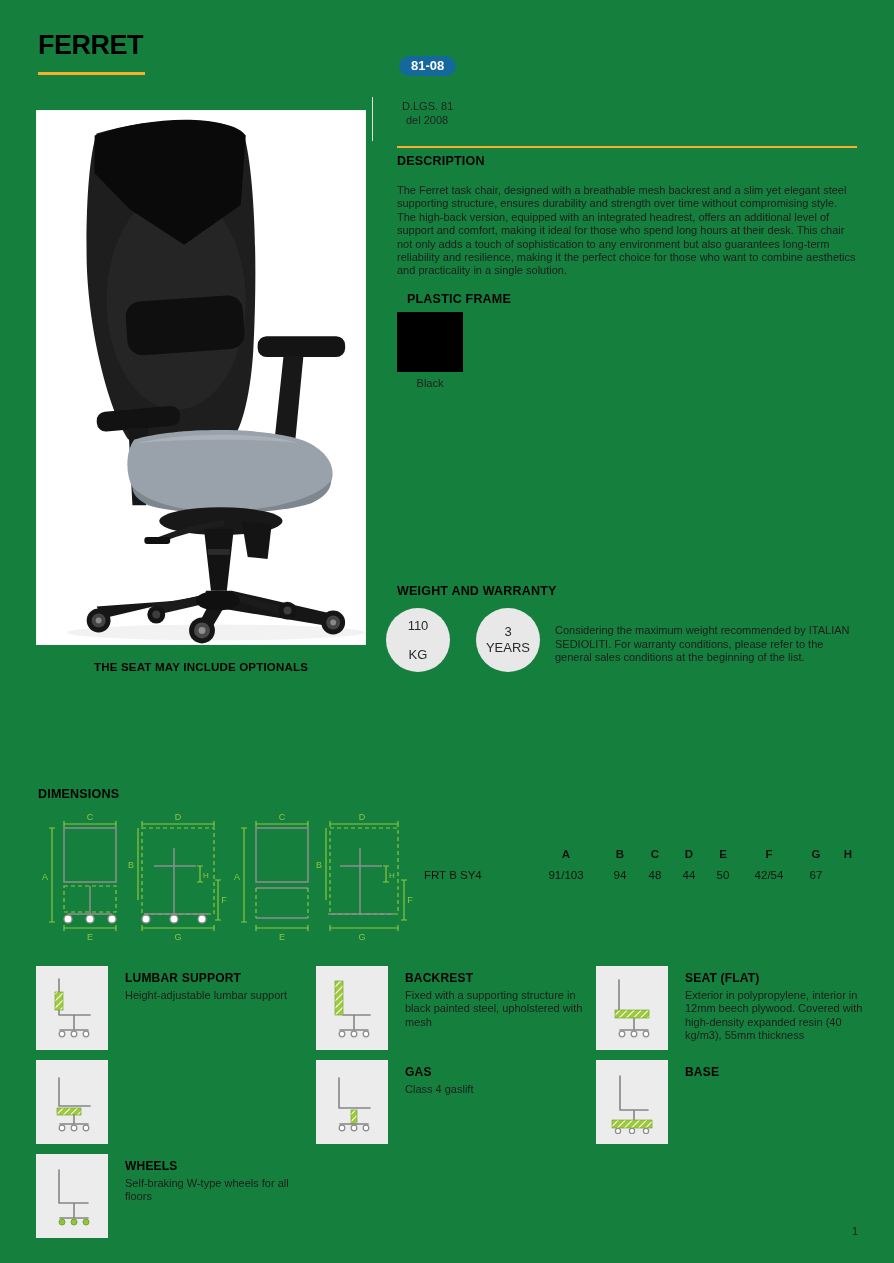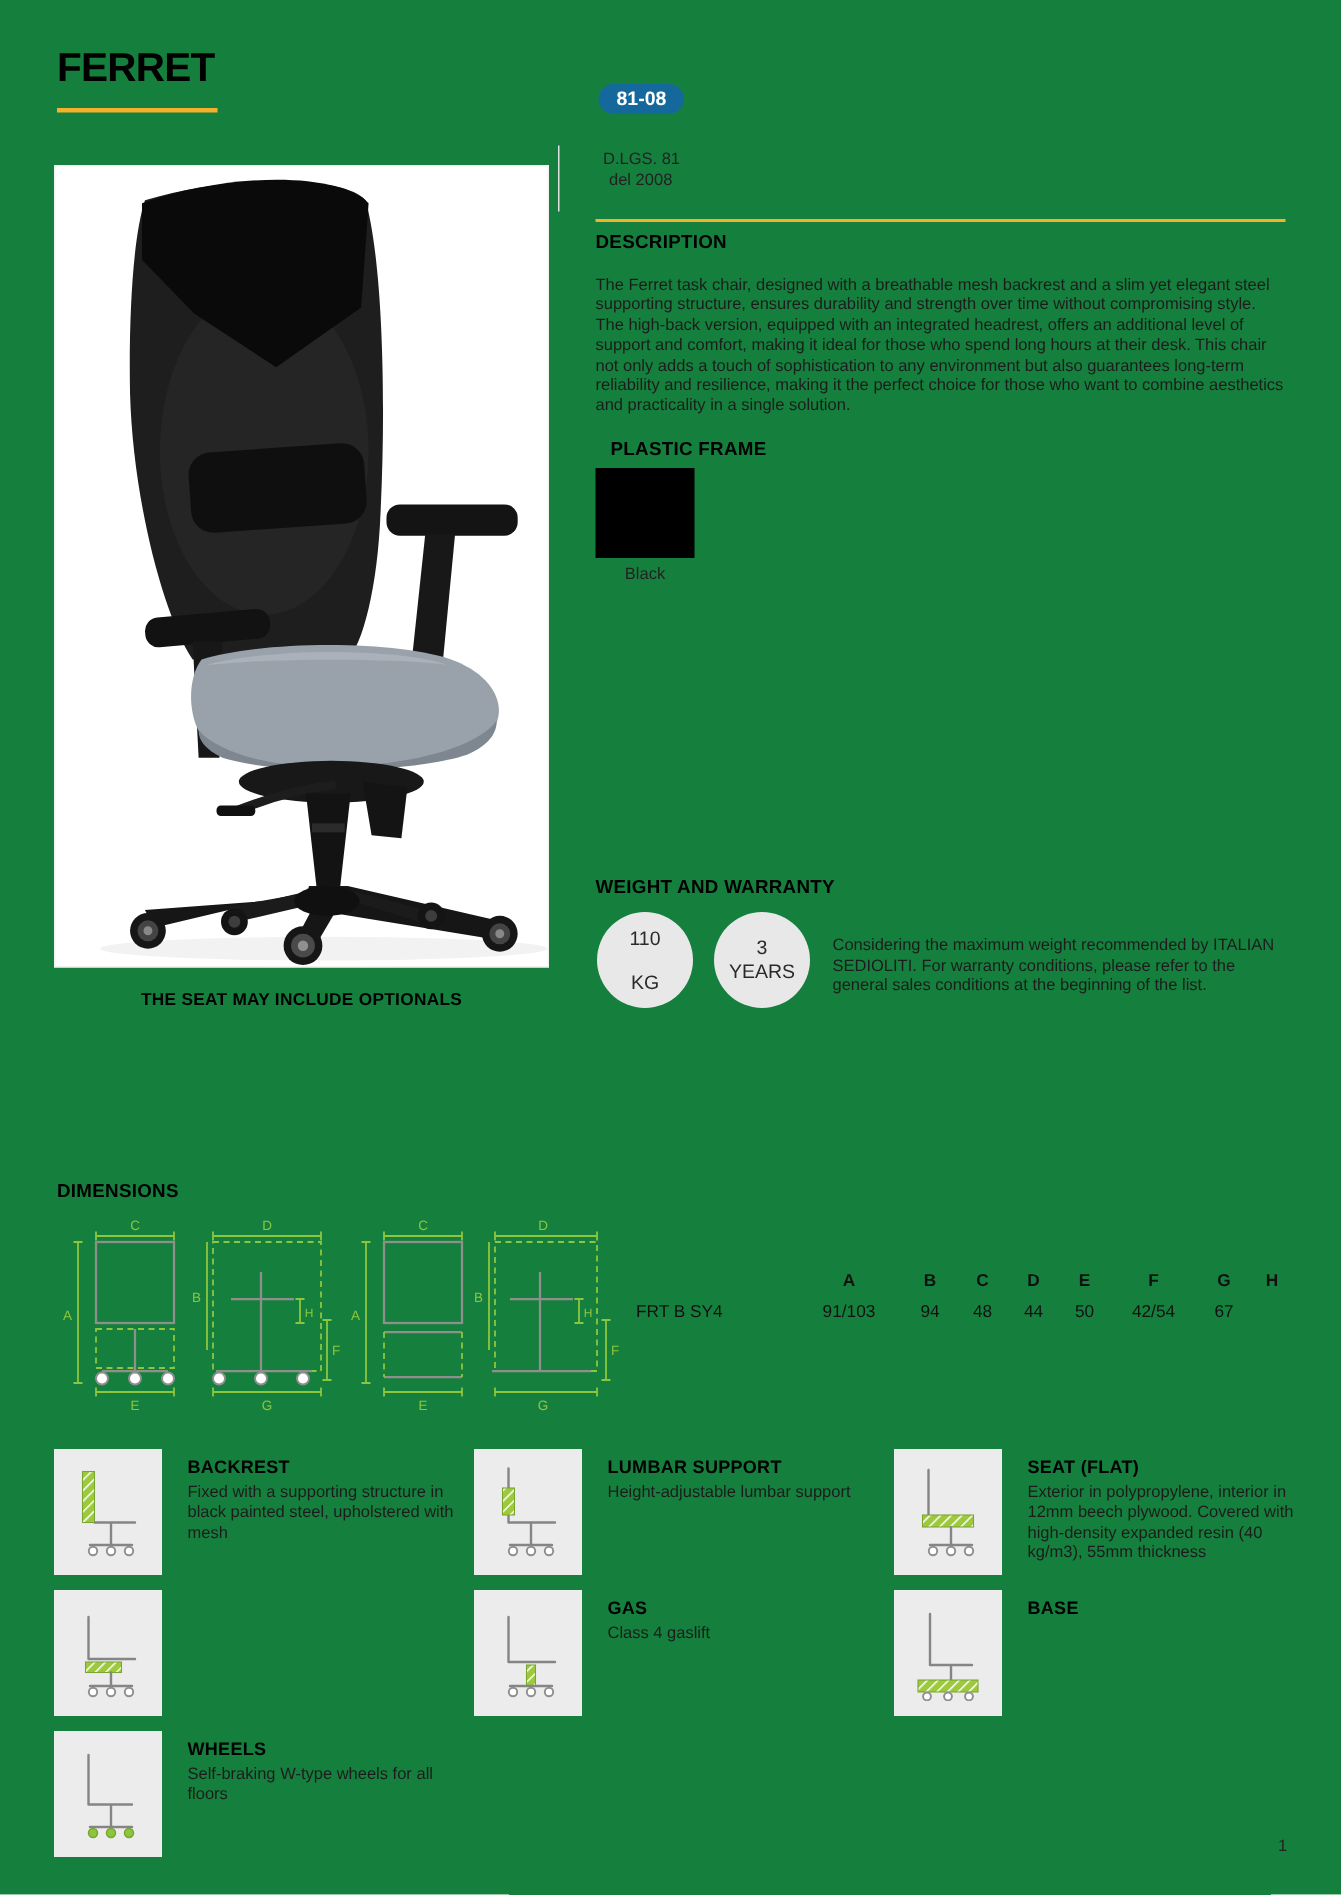--- a/index.html
+++ b/index.html
@@ -34,21 +34,21 @@
   .desc-t{position:absolute;left:397px;top:184px;width:462px;font-size:11px;line-height:13.4px;color:#1c1c1c;}
 
   
   .pf-h{position:absolute;left:407px;top:292px;}
   .swatch{position:absolute;left:397px;top:312px;width:66px;height:60px;background:#000;}
   .swatch-label{position:absolute;left:397px;top:377px;width:66px;text-align:center;font-size:11px;color:#222;}
 
   
   .ww-h{position:absolute;left:397px;top:584px;}
   .circle{position:absolute;width:64px;height:64px;border-radius:50%;background:#e8e8e8;display:flex;flex-direction:column;align-items:center;justify-content:center;font-size:13px;line-height:16px;color:#2a2a2a;top:608px;}
-  .circle1{left:398px;gap:13px;}
+  .circle1{left:386px;gap:13px;}
   .circle2{left:476px;}
   .ww-note{position:absolute;left:555px;top:624px;width:306px;font-size:11px;line-height:13.6px;color:#1c1c1c;}
 
   
   .dim-h{position:absolute;left:38px;top:787px;}
   .dim-svg{position:absolute;left:38px;top:810px;}
   .dim-svg text{fill:var(--green);font-size:9px;font-family:"Liberation Sans","DejaVu Sans",sans-serif;}
   .dim-svg text.sm{font-size:8px;}
   .g{stroke:var(--green);stroke-width:1.2;fill:none;}
   .gd{stroke:var(--green);stroke-width:1.2;fill:none;stroke-dasharray:4 3;}
@@ -264,46 +264,46 @@
         <td></td>
       </tr>
     </tbody>
   </table>
 
   <div class="features">
 
     <div class="feat">
       <div class="icon-box">
         <svg viewBox="0 0 56 64" width="56" height="64">
+          <path class="ch" d="M15 3 V39 M15 39 H46 M30 39 V54 M16 54 H44"></path>
+          <rect class="hat" x="11" y="16" width="8" height="18"></rect>
+          <circle class="whl" cx="18" cy="58" r="2.8"></circle>
+            <circle class="whl" cx="30" cy="58" r="2.8"></circle>
+            <circle class="whl" cx="42" cy="58" r="2.8"></circle>
+        </svg>
+      </div>
+      <div class="feat-text">
+        <div class="feat-title">LUMBAR SUPPORT</div>
+        <div class="feat-body">Height-adjustable lumbar support</div>
+      </div>
+    </div>
+
+    <div class="feat">
+      <div class="icon-box">
+        <svg viewBox="0 0 56 64" width="56" height="64">
           <rect class="hat" x="11" y="5" width="8" height="34"></rect>
           <path class="ch" d="M19 39 H46 M30 39 V54 M16 54 H44"></path>
           <circle class="whl" cx="18" cy="58" r="2.8"></circle>
             <circle class="whl" cx="30" cy="58" r="2.8"></circle>
             <circle class="whl" cx="42" cy="58" r="2.8"></circle>
         </svg>
       </div>
       <div class="feat-text">
         <div class="feat-title">BACKREST</div>
         <div class="feat-body">Fixed with a supporting structure in black painted steel, upholstered with mesh</div>
-      </div>
-    </div>
-
-    <div class="feat">
-      <div class="icon-box">
-        <svg viewBox="0 0 56 64" width="56" height="64">
-          <path class="ch" d="M15 3 V39 M15 39 H46 M30 39 V54 M16 54 H44"></path>
-          <rect class="hat" x="11" y="16" width="8" height="18"></rect>
-          <circle class="whl" cx="18" cy="58" r="2.8"></circle>
-            <circle class="whl" cx="30" cy="58" r="2.8"></circle>
-            <circle class="whl" cx="42" cy="58" r="2.8"></circle>
-        </svg>
-      </div>
-      <div class="feat-text">
-        <div class="feat-title">LUMBAR SUPPORT</div>
-        <div class="feat-body">Height-adjustable lumbar support</div>
       </div>
     </div>
 
     <div class="feat">
       <div class="icon-box">
         <svg viewBox="0 0 56 64" width="56" height="64">
           <path class="ch" d="M15 4 V34"></path>
           <rect class="hat" x="11" y="34" width="34" height="8"></rect>
           <path class="ch" d="M30 42 V54 M16 54 H44"></path>
           <circle class="whl" cx="18" cy="58" r="2.8"></circle>

